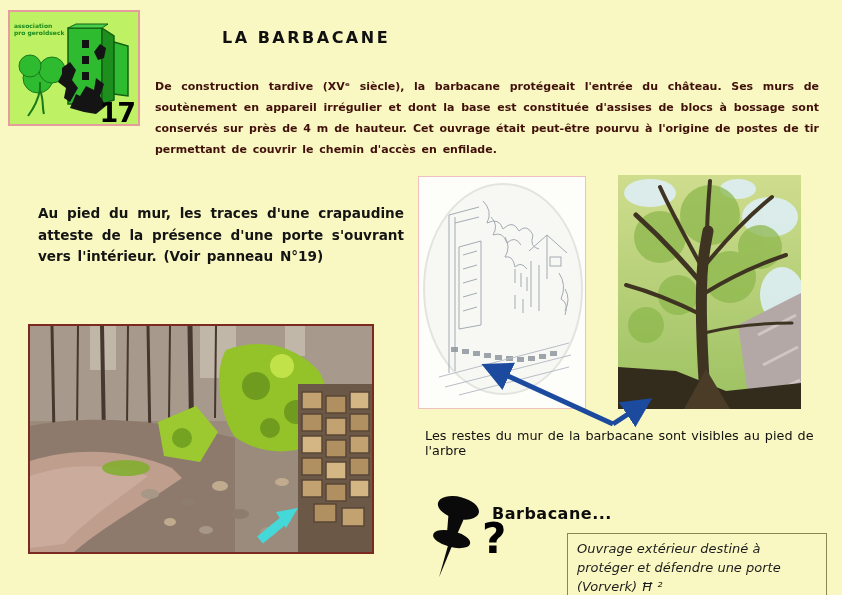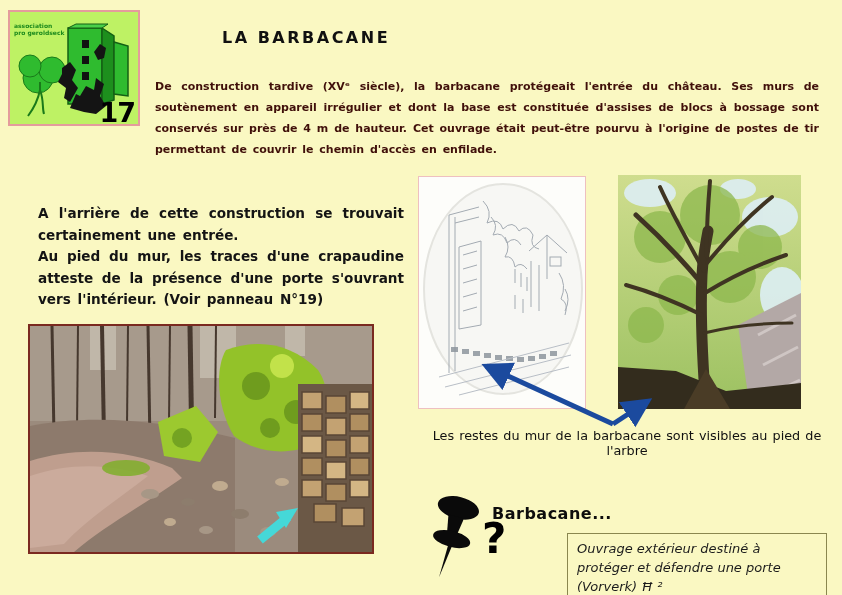--- a/index.html
+++ b/index.html
@@ -32,21 +32,21 @@
   .sketch{left:418px;top:176px;width:168px;height:233px;background:#fdfdfa;
           border:1px solid #eec0c0;}
   .tree{left:618px;top:175px;width:183px;height:234px;background:#b7cf7a;}
   .forest{left:28px;top:324px;width:346px;height:230px;background:#9b8b7d;
           border:2px solid #7a2a20;}
 
   .arrows-overlay{position:absolute;left:425px;top:350px;width:270px;height:85px;
                   z-index:6;pointer-events:none;}
 
   .caption{position:absolute;left:425px;top:428px;width:404px;font-size:12.8px;
-           color:#111;text-align:center;word-spacing:1px;}
+           color:#111;word-spacing:1px;}
 
   
   .pin-wrap{position:absolute;left:424px;top:494px;width:64px;height:92px;}
   .question-mark{position:absolute;left:482px;top:514px;font-size:42px;
                  font-weight:bold;color:#000;}
   .barbacane-label{position:absolute;left:492px;top:504px;font-size:16px;
                    font-weight:bold;color:#0d0d0d;letter-spacing:.5px;}
   .definition-box{position:absolute;left:567px;top:533px;width:240px;
                   border:1px solid #8a874f;padding:5px 9px;font-size:13px;
                   font-style:italic;color:#1c1c1c;line-height:19px;}
@@ -84,21 +84,20 @@
       <div>pro geroldseck</div>
     </div>
     <div class="panel-number">17</div>
   </div>
 
   <div class="title">LA BARBACANE</div>
 
   <div class="intro">De construction tardive (XVᵉ siècle), la barbacane protégeait l'entrée du château. Ses murs de soutènement en appareil irrégulier et dont la base est constituée d'assises de blocs à bossage sont conservés sur près de 4 m de hauteur. Cet ouvrage était peut-être pourvu à l'origine de postes de tir permettant de couvrir le chemin d'accès en enfilade.</div>
 
   <div class="left-text">
-    <p>A l'arrière de cette construction se trouvait certainement une entrée.</p>
     <p>Au pied du mur, les traces d'une crapaudine atteste de la présence d'une porte s'ouvrant vers l'intérieur. (Voir panneau N°19)</p>
   </div>
 
   <div class="figure sketch">
     <svg width="168" height="233" viewBox="0 0 168 233">
       <rect width="168" height="233" fill="#fdfdfa"></rect>
       <ellipse cx="84" cy="112" rx="79" ry="105" fill="#f7f7f4" stroke="#e4e4df" stroke-width="2"></ellipse>
       <g stroke="#9aa2ab" stroke-width="1" fill="none" opacity="0.9">
         <path d="M30,38 V196"></path>
           <path d="M36,40 V194"></path>

